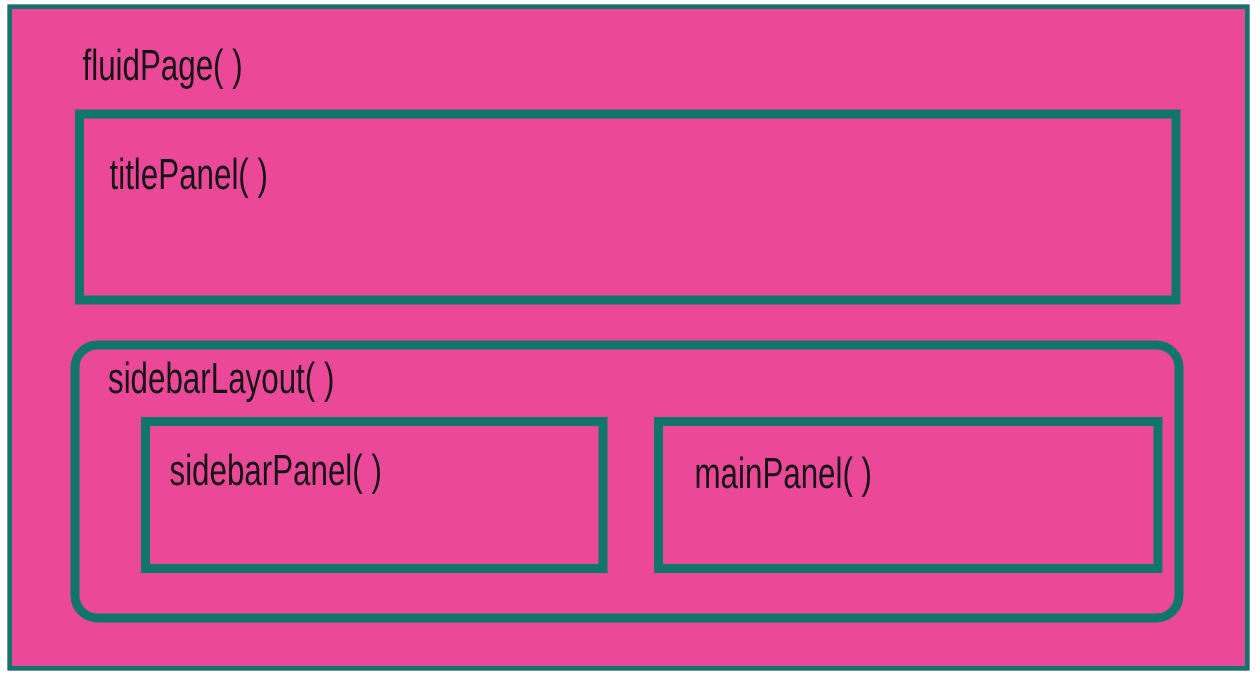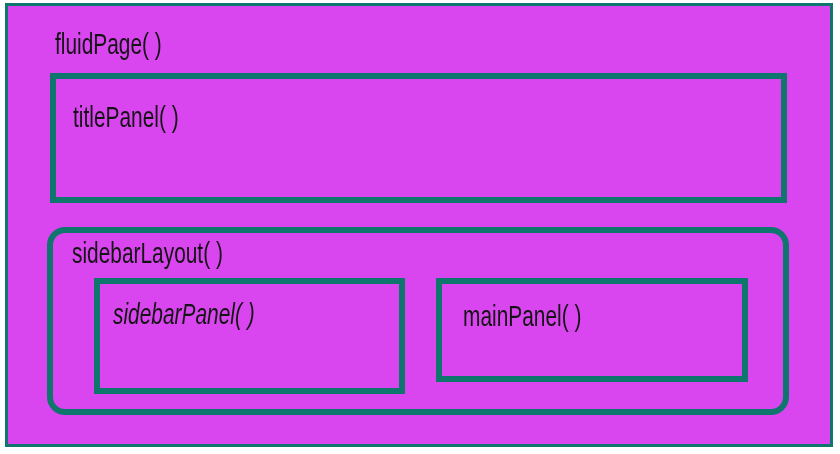--- a/index.html
+++ b/index.html
@@ -12,21 +12,21 @@
     width: 840px;
     height: 454px;
     background: #ffffff;
     overflow: hidden;
     font-family: "Liberation Sans", sans-serif;
   }
   .box {
     position: absolute;
     box-sizing: border-box;
     border: 6px solid #0f766e;
-    background: #d946ef;
+    background: #ec4899;
   }
   .box.outer {
     border-width: 3px;
     left: 5px;
     top: 3px;
     width: 828px;
     height: 444px;
   }
   .label {
     position: absolute;
@@ -48,23 +48,23 @@
     <span class="label" style="left:47px; top:24px;">fluidPage( )</span>
 
     <div class="box" style="left:42px; top:67px; width:737px; height:130px;">
       <span class="label" style="left:17px; top:24px;">titlePanel( )</span>
     </div>
 
     <div class="box" style="left:39px; top:221px; width:742px; height:188px;border-radius:18px;">
 
       <span class="label" style="left:19px; top:6px;">sidebarLayout( )</span>
 
-      <div class="box" style="left:41px; top:45px; width:311px; height:116px;font-style:italic;">
+      <div class="box" style="left:41px; top:45px; width:311px; height:104px;">
         <span class="label" style="left:13px; top:16px;">sidebarPanel( )</span>
       </div>
 
-      <div class="box" style="left:383px; top:45px; width:312px; height:104px;">
+      <div class="box" style="left:383px; top:45px; width:339px; height:104px;">
         <span class="label" style="left:21px; top:18px;">mainPanel( )</span>
       </div>
 
     </div>
   </div>
 </div>
 
 </body></html>

